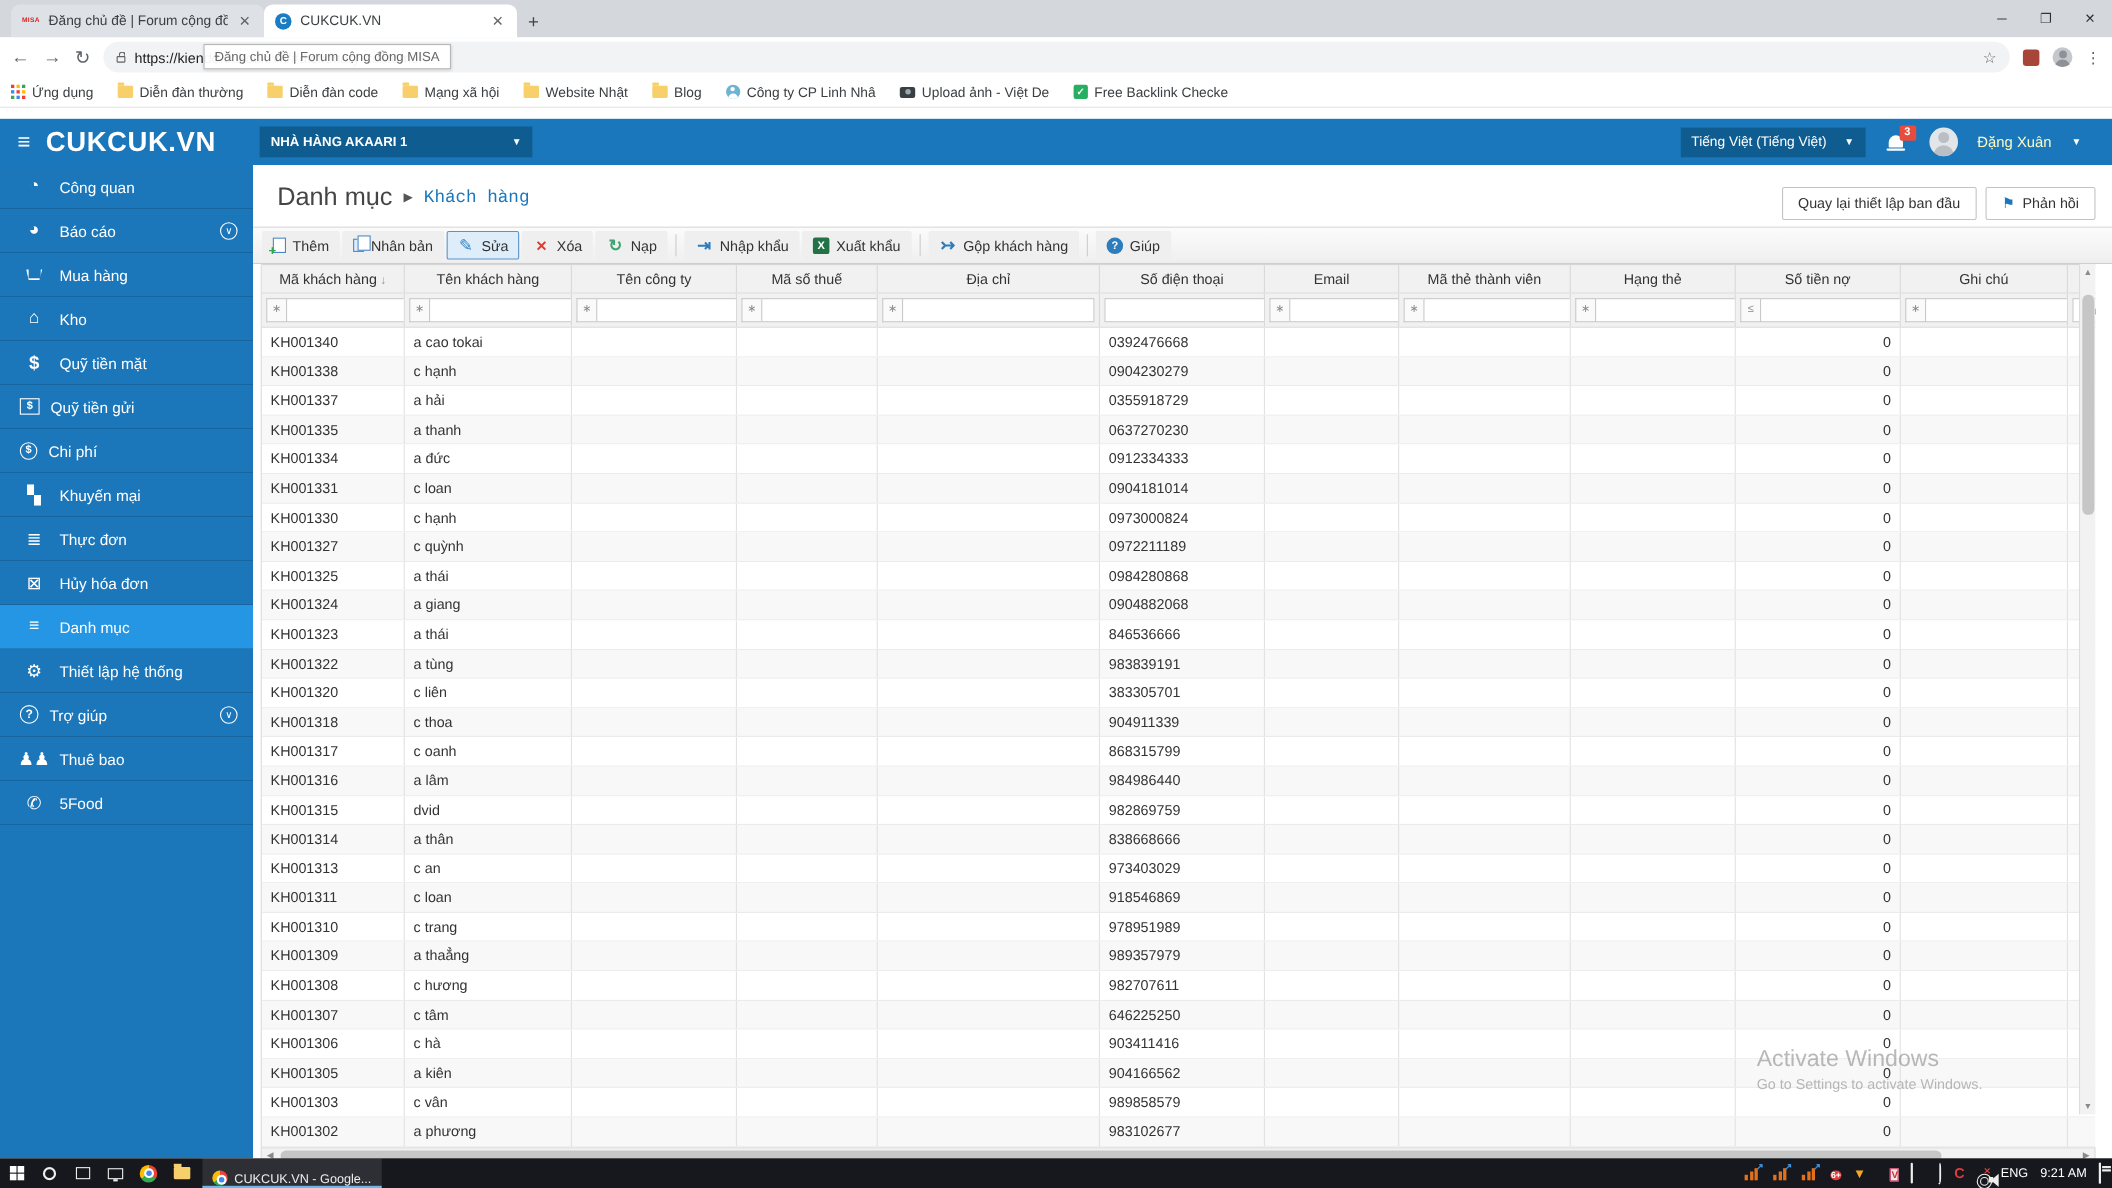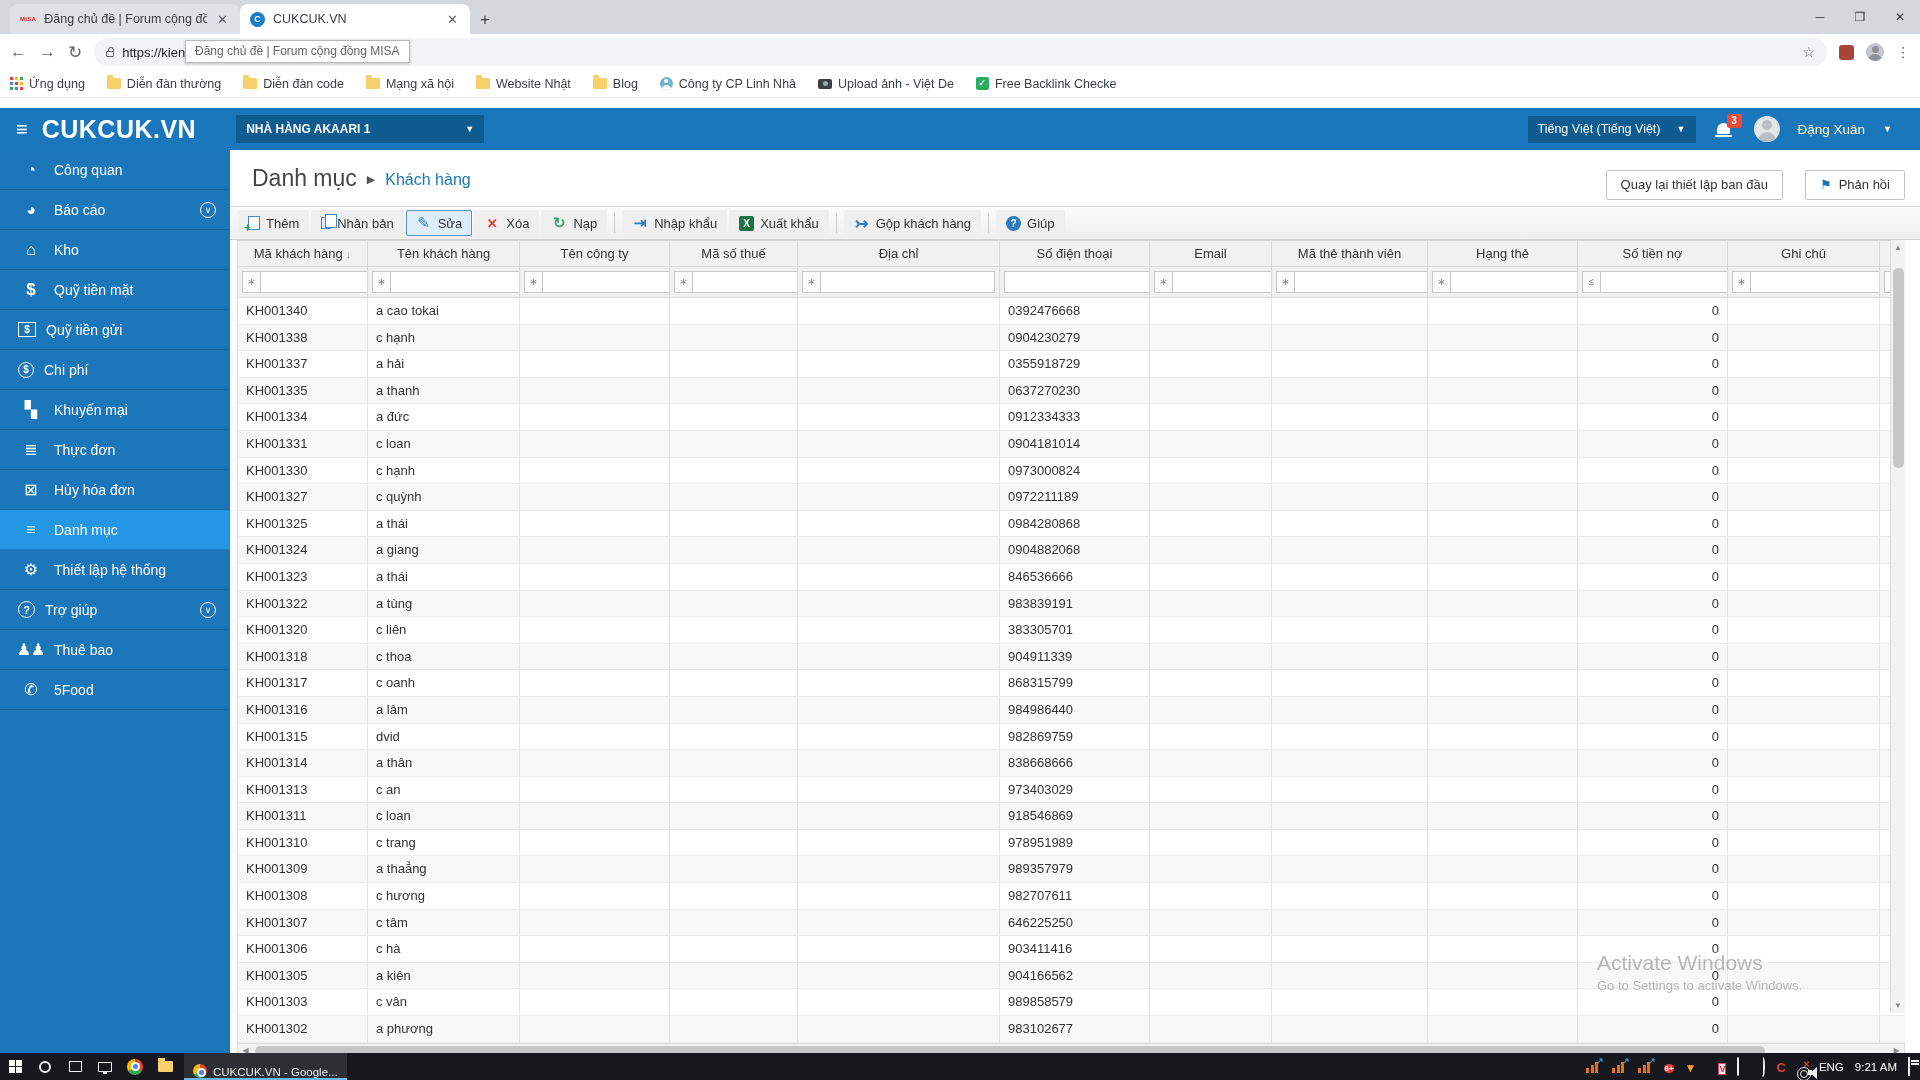--- a/index.html
+++ b/index.html
@@ -77,22 +77,22 @@
   .ic-dollar-icon { font-size:17px; font-weight:bold; }
   .ic-help-icon { border:1.5px solid #fff; border-radius:50%; width:17px; height:17px; font-size:11px; font-weight:bold; }
   .sb-label { flex:1; }
   .chev { width:16px; height:16px; border:1px solid #fff; border-radius:50%; color:#fff; font-size:9px; display:flex; align-items:center; justify-content:center; }
 
   
   .content { position:absolute; left:230px; top:150px; width:1690px; height:903px; background:#fff; }
   .crumbrow { height:56px; display:flex; align-items:center; padding:0 15px 0 22px; }
   .crumb-root { font-size:23px; color:#454545; font-weight:500; }
   .crumb-arrow { color:#555; font-size:11px; margin:3px 10px 0 10px; }
-  .crumb-cur { font-size:16px; color:#1b77bb; margin-top:3px; }
-  .topbtns { margin-left:auto; display:flex; gap:22px;margin-top:13px; }
+  .crumb-cur { font-size:16px; color:#1b77bb; margin-top:3px;font-family:Liberation Mono, monospace; }
+  .topbtns { margin-left:auto; display:flex; gap:8px;margin-top:13px; }
   .tbtn { height:30px; border:1px solid #c3c3c3; border-radius:2px; background:#fff; font-size:13px; color:#333; display:flex; align-items:center; gap:7px; padding:0 14px; }
   .flag { color:#1b77bb; font-size:13px; }
 
   .toolbar { height:34px; background:linear-gradient(#fbfbfb,#efefef); border-top:1px solid #d8d8d8; border-bottom:1px solid #cfcfcf; display:flex; align-items:center; padding:0 8px; gap:2px; }
   .toolbtn { display:flex; align-items:center; gap:6px; font-size:13px; color:#333; padding:0 9px; height:26px; border:1px solid transparent; border-radius:2px; }
   .toolbtn.active { border-color:#5b93c9; background:#ddedfa; }
   .tsep { width:1px; height:20px; background:#ccc; margin:0 5px; }
   .ti { display:inline-flex; align-items:center; justify-content:center; width:16px; height:16px; font-size:14px; }
   .ti-doc { position:relative; width:12px; height:14px; border:1px solid #4a86c5; background:#fff; }
   .ti-doc::after { content:"+"; position:absolute; left:-5px; bottom:-6px; color:#2eaa4a; font-weight:bold; font-size:12px; }
@@ -295,20 +295,26 @@
       <div class="sbitem">
         <span class="icn ic-gauge-icon">◔</span>
         <span class="sb-label">Công quan</span>
       </div>
       <div class="sbitem">
         <span class="icn ic-pie-icon">◕</span>
         <span class="sb-label">Báo cáo</span>
         <span class="chev">∨</span>
       </div>
       <div class="sbitem">
+        <span class="icn ic-cart-icon">
+          <i></i>
+        </span>
+        <span class="sb-label">Mua hàng</span>
+      </div>
+      <div class="sbitem">
         <span class="icn ic-home-icon">⌂</span>
         <span class="sb-label">Kho</span>
       </div>
       <div class="sbitem">
         <span class="icn ic-dollar-icon">$</span>
         <span class="sb-label">Quỹ tiền mặt</span>
       </div>
       <div class="sbitem">
         <span class="icn ic-bank-icon">$</span>
         <span class="sb-label">Quỹ tiền gửi</span>

